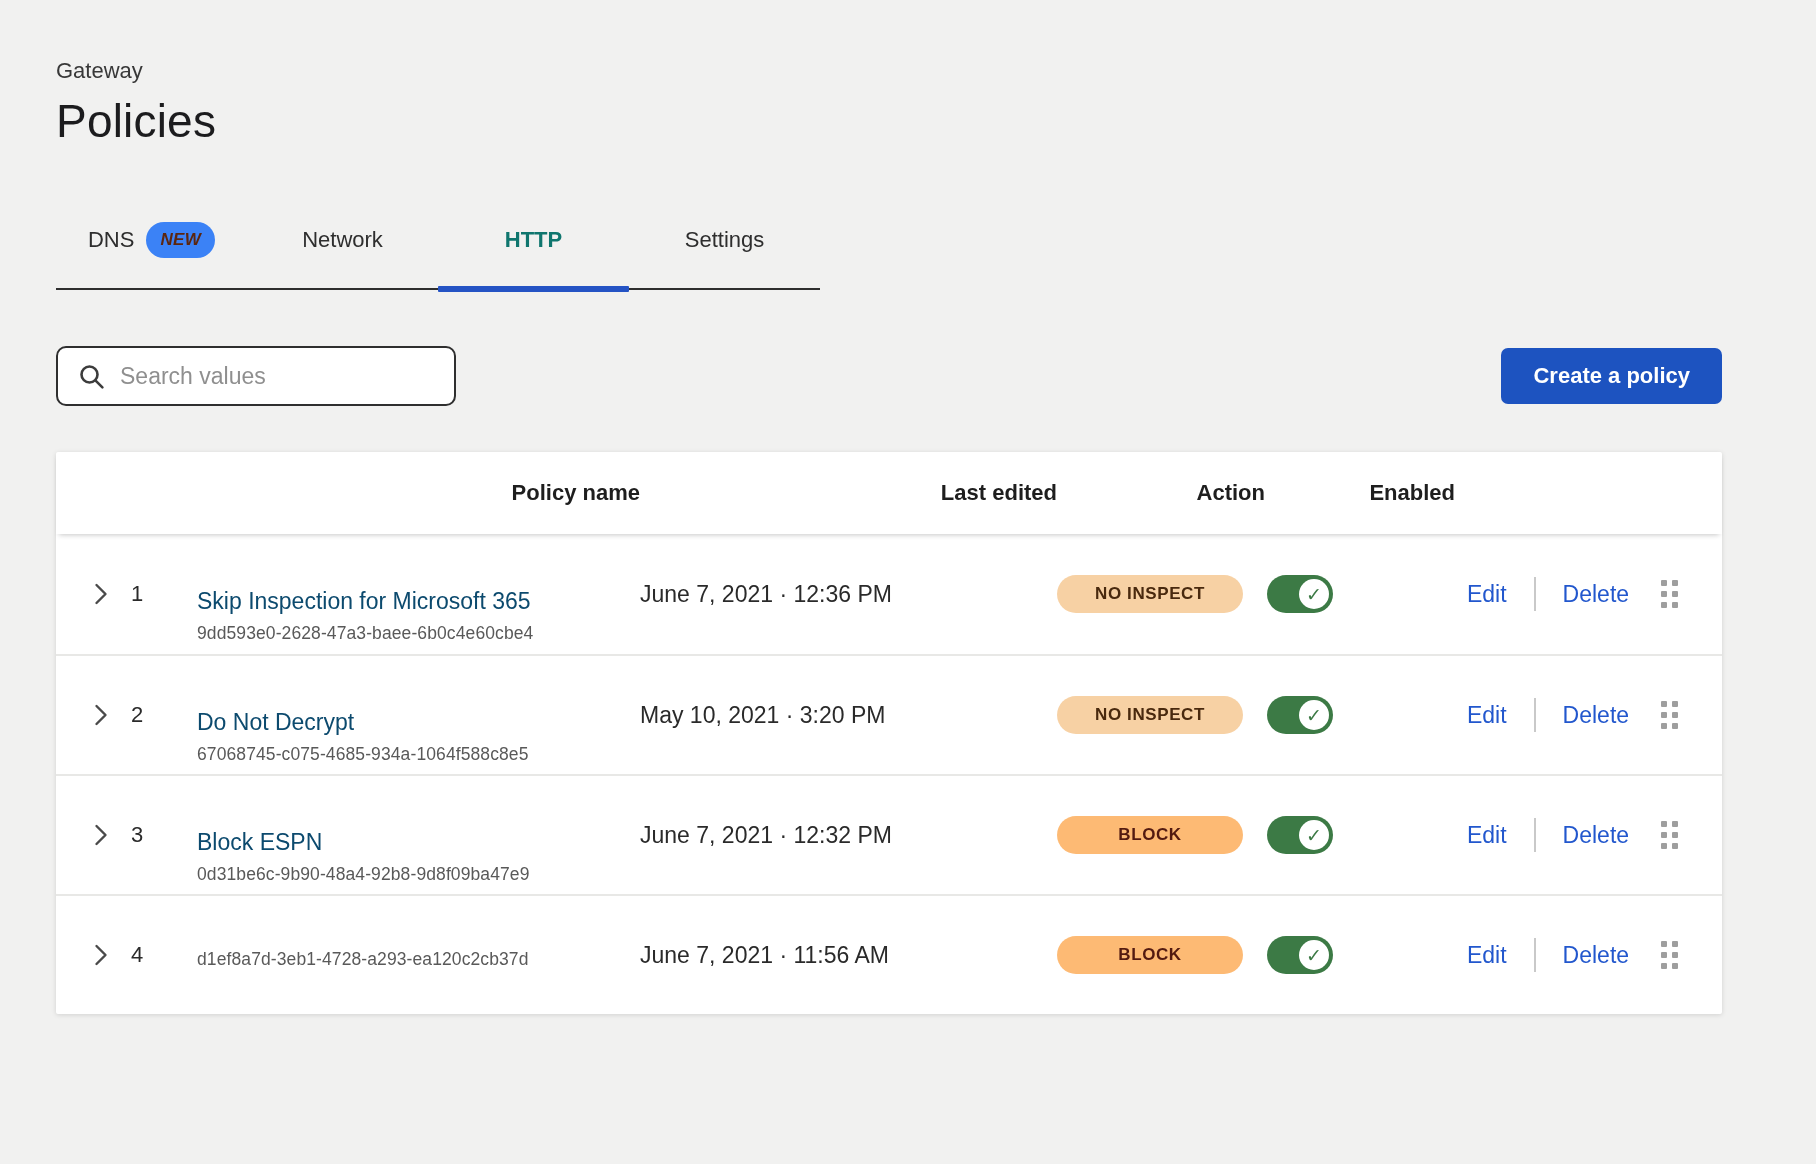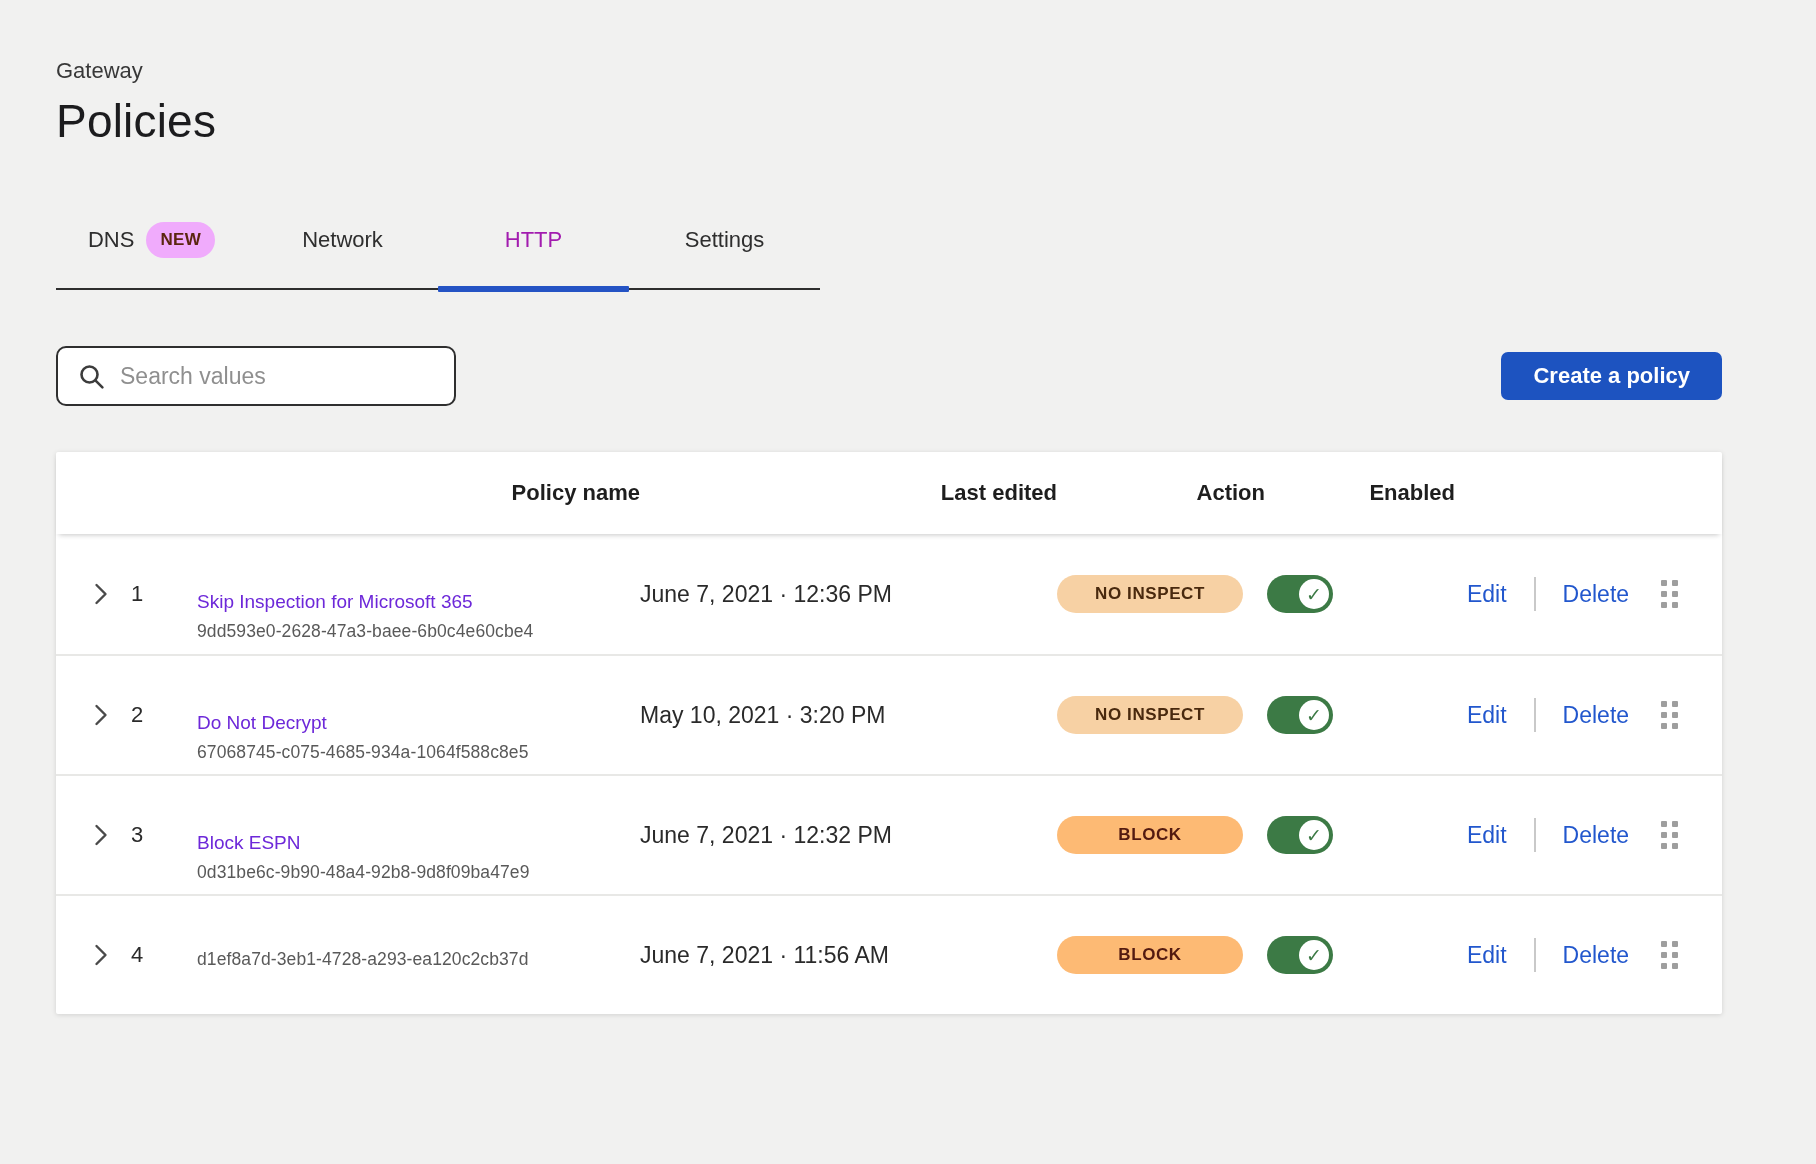--- a/index.html
+++ b/index.html
@@ -15,44 +15,44 @@
   
   .eyebrow { font-size: 22px; color: #383838; }
   .page-title { font-size: 46px; font-weight: 400; color: #1c1c1e; margin-top: 10px; letter-spacing: 0.2px; }
 
   
   .tabbar { display: flex; margin-top: 64px; border-bottom: 2px solid #2e2e2e; width: 764px; }
   .tab {
     width: 191px; display: flex; justify-content: center; align-items: center; gap: 12px;
     padding: 10px 0 30px; font-size: 22px; color: #2e2e2e; position: relative; cursor: pointer;
   }
-  .tab.active { color: #a21caf; font-weight: 400; text-align: right; }
+  .tab.active { color: #0f766e; font-weight: 700; text-align: right; }
   .tab.active::after {
     content: ""; position: absolute; left: 0; right: 0; bottom: -4px; height: 6px;
     background: #2453c4; border-radius: 1px;
   }
   .tab-badge {
-    background: #f0abfc; color: #5b260f; font-weight: 700; font-size: 17px;
-    padding: 8px 14px; border-radius: 999px; letter-spacing: 0.3px;
+    background: #3b82f6; color: #5b260f; font-weight: 700; font-size: 17px;
+    padding: 8px 14px; border-radius: 999px; letter-spacing: 0.3px; font-style: italic;
   }
 
   
   .toolbar { display: flex; justify-content: space-between; align-items: center; margin-top: 56px; }
   .search {
     width: 400px; height: 60px; border: 2px solid #2f2f2f; border-radius: 10px;
     background: #fff; display: flex; align-items: center; padding: 12px 20px; gap: 15px;
   }
   .search input {
     border: none; outline: none; font-size: 23px; color: #333; width: 100%;
     background: transparent; font-family: "Liberation Sans", "DejaVu Sans", sans-serif;
   }
   .search input::placeholder { color: #8f8f8f; }
   .create-btn {
     background: #1d53c0; color: #fff; font-size: 22px; font-weight: 600;
-    border: none; border-radius: 7px; height: 48px; padding: 0 32px; cursor: pointer;
+    border: none; border-radius: 7px; height: 56px; padding: 0 32px; cursor: pointer;
     font-family: "Liberation Sans", "DejaVu Sans", sans-serif;
   }
 
   
   .table { margin-top: 46px; background: #fff; border-radius: 2px; box-shadow: 0 1px 5px rgba(0,0,0,0.13); }
   .grid-cols {
     display: grid;
     grid-template-columns: 75px 66px 443px 417px 208px 190px 1fr;
     align-items: center;
   }
@@ -60,21 +60,21 @@
     height: 82px; font-size: 22px; font-weight: 700; color: #1e1e1e;
     position: relative; z-index: 2; box-shadow: 0 4px 5px -3px rgba(0,0,0,0.22); text-align: right;
   }
   .hc-name { grid-column: 3; } .hc-date { grid-column: 4; }
   .hc-action { grid-column: 5; } .hc-enabled { grid-column: 6; }
   .row { height: 120px; border-top: 2px solid #e8e8e6; }
   .row:first-child { border-top: none; }
 
   .chevron-cell { padding-left: 38px; display: flex; align-items: center; cursor: pointer; }
   .row-num { font-size: 22px; color: #2a2a2a; }
-  .name-cell .policy-name { font-size: 19px; color: #6d28d9; margin-top: 44px; }
+  .name-cell .policy-name { font-size: 23px; color: #0c4a6e; margin-top: 44px; }
   .name-cell .policy-uuid { font-size: 17.5px; color: #595959; margin-top: 8px; letter-spacing: 0.1px; }
   .date-cell { font-size: 23px; color: #2a2a2a; }
 
   .badge {
     display: inline-flex; justify-content: center; align-items: center;
     width: 186px; height: 38px; border-radius: 999px;
     font-size: 17px; font-weight: 700; letter-spacing: 0.6px;
   }
   .badge--no-inspect { background: #f7d1a4; color: #49290e; }
   .badge--block { background: #fdba74; color: #531a10; }

